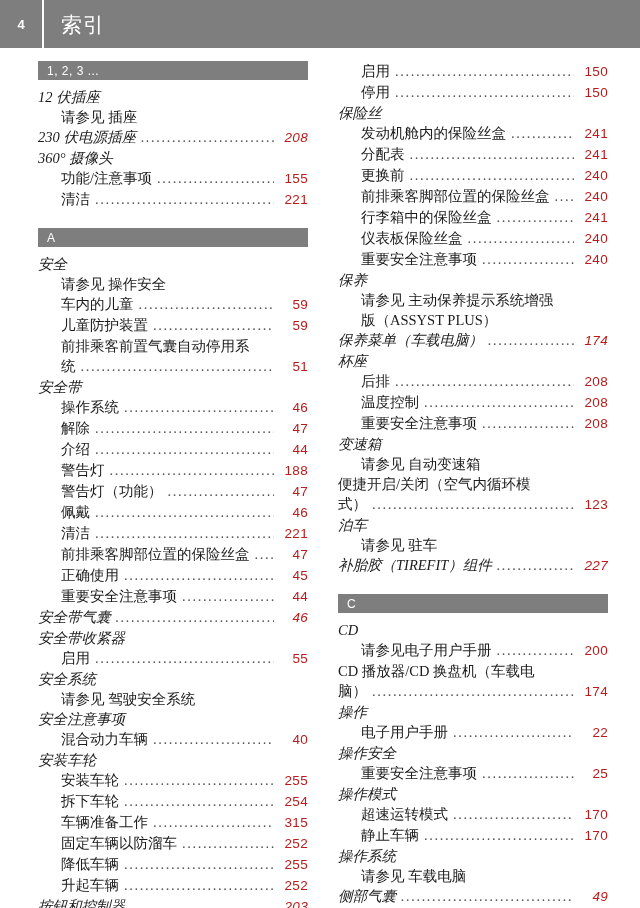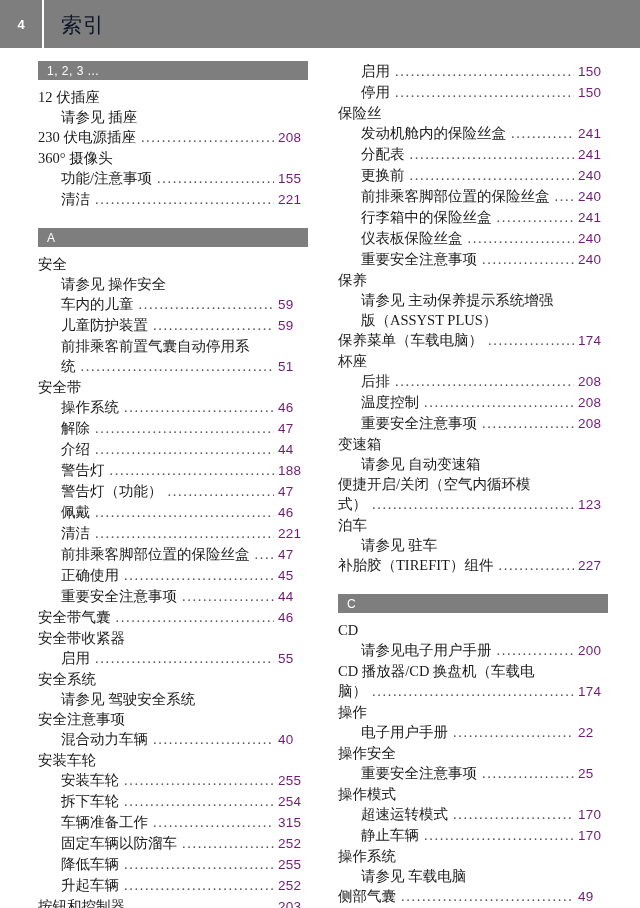--- a/index.html
+++ b/index.html
@@ -31,21 +31,21 @@
     font-size: 13px;
     font-weight: bold;
     line-height: 1;
   }
   .header-divider {
     width: 2px;
     height: 48px;
     background: #ffffff;
   }
   .header-title {
-    color: #0f172a;
+    color: #ffffff;
     font-family: "Liberation Sans", sans-serif;
     font-size: 21px;
     line-height: 1;
     padding-left: 17px;
     letter-spacing: 1px;
   }
 
   
   .page-body {
     position: absolute;
@@ -82,21 +82,21 @@
 
   
   .entry {
     display: flex;
     align-items: baseline;
     font-size: 14.5px;
     color: #1b1b1b;
     line-height: 20px;
     width: 100%;
   }
-  .entry.lvl1 { padding-left: 0; }
+  .entry.lvl1 { padding-left: 0; font-style: italic; }
   .entry.lvl2 { padding-left: 23px; }
 
   .entry-label {
     white-space: nowrap;
     flex: 0 0 auto;
   }
 
   .leader {
     flex: 1 1 auto;
     overflow: hidden;
@@ -107,24 +107,25 @@
     letter-spacing: 1.6px;
     min-width: 8px;
   }
   .leader::before {
     content: "........................................................................"
              "........................................................................";
   }
 
   .entry-page {
     flex: 0 0 auto;
+    text-align: right;
     min-width: 30px;
     font-family: "Liberation Sans", sans-serif;
     font-size: 13.5px;
-    color: #701a75;
+    color: #b91c1c;
     letter-spacing: 0.3px;
   }
 
   
   .entry-multiline {
     font-size: 14.5px;
     color: #1b1b1b;
     line-height: 20px;
   }
   .entry-multiline.lvl1 { padding-left: 0; }

